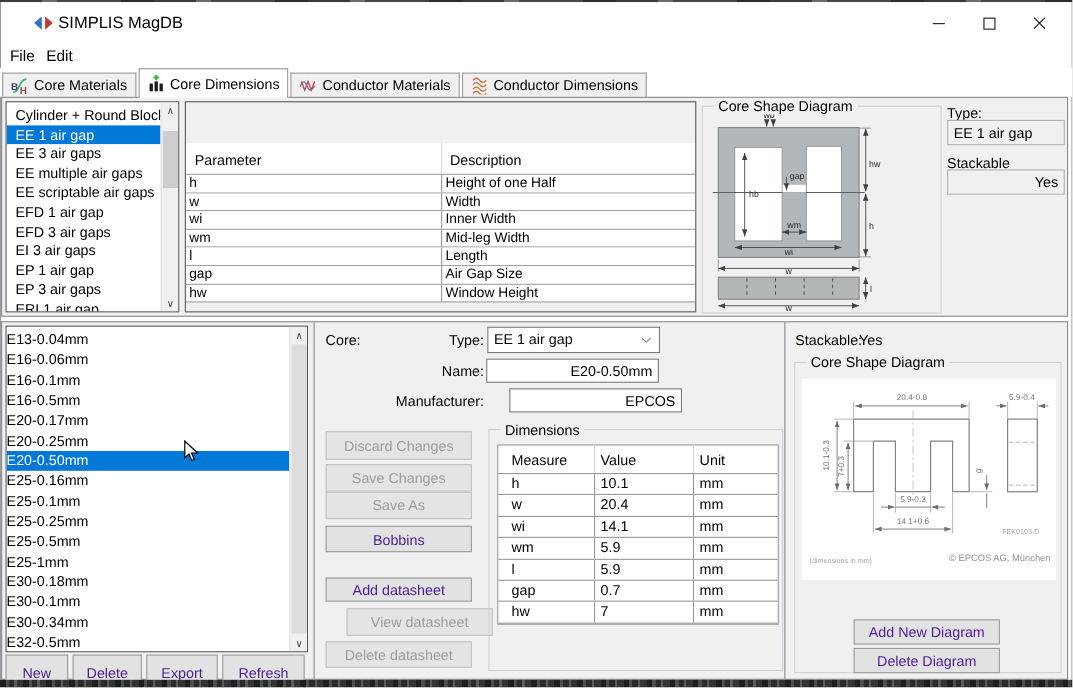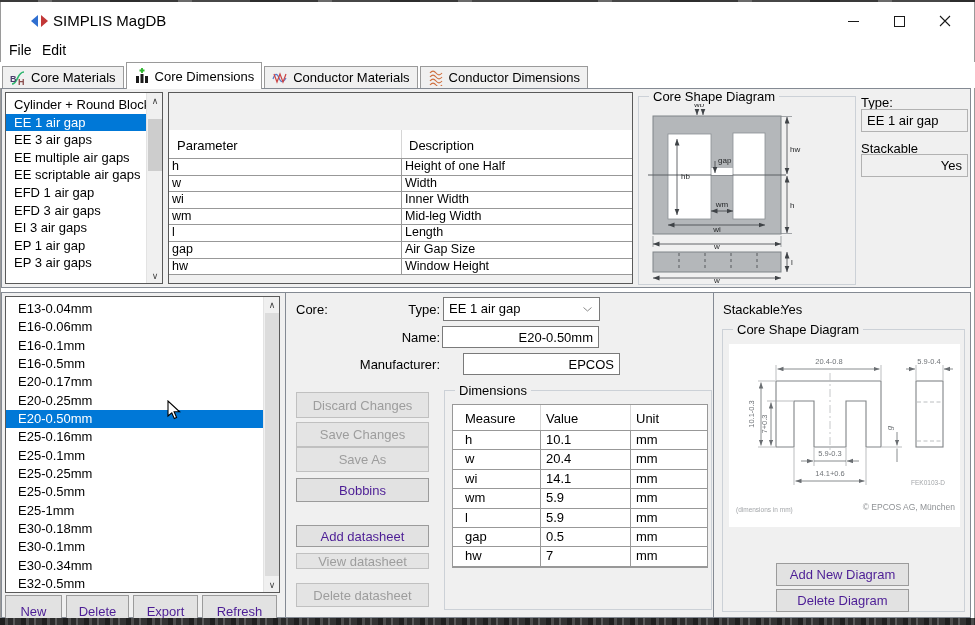--- a/index.html
+++ b/index.html
@@ -32,21 +32,21 @@
 
 .panel { position: absolute; background: #f0f0f0; border: 1px solid #848a93; }
 #panel-top { left: 1px; top: 88px; width: 970px; height: 200px; }
 #panel-bottom { left: 1px; top: 292px; width: 970px; height: 326px; }
 
 .listbox { position: absolute; background: #fff; border: 1px solid #595959; overflow: hidden; }
 #type-list { left: 3px; top: 3px; width: 158px; height: 192px; }
 #core-list { left: 3px; top: 3px; width: 275px; height: 297px; }
 .items { position: absolute; inset: 0; padding-top: 3px; }
 #type-list .li { height: 17.6px; line-height: 17.6px; padding-left: 8px; white-space: nowrap; overflow: hidden; }
-#core-list .li { height: 18.35px; line-height: 18.35px; padding-left: 12px; white-space: nowrap; }
+#core-list .li { height: 18.35px; line-height: 18.35px; padding-left: 0; white-space: nowrap; }
 .li.selected { background: #0078d7; color: #fff; }
 
 .sb { position: absolute; right: 0; top: 0; bottom: 0; width: 16px; background: #f0f0f0; border-left: 1px solid #e3e3e3; }
 .sb-btn { position: absolute; left: 0; width: 16px; height: 15px; font-size: 9px; color: #444;
   display: flex; align-items: center; justify-content: center; }
 .sb-btn.sb-down { bottom: 0; }
 .sb-thumb { position: absolute; left: 1px; width: 14px; background: #cdcdcd; }
 
 .ptable { position: absolute; left: 166px; top: 3px; width: 465px; height: 192px;
   background: #f0f0f0; border: 1px solid #595959; overflow: hidden; }
@@ -174,20 +174,21 @@
       <div class="li">Cylinder + Round Block</div>
           <div class="li selected">EE 1 air gap</div>
           <div class="li">EE 3 air gaps</div>
           <div class="li">EE multiple air gaps</div>
           <div class="li">EE scriptable air gaps</div>
           <div class="li">EFD 1 air gap</div>
           <div class="li">EFD 3 air gaps</div>
           <div class="li">EI 3 air gaps</div>
           <div class="li">EP 1 air gap</div>
           <div class="li">EP 3 air gaps</div>
+          <div class="li">ERI 1 air gap</div>
         </div>
       <div class="sb">
         <div class="sb-btn" style="top:0">∧</div>
         <div class="sb-thumb" style="top:26px;height:52px"></div>
         <div class="sb-btn sb-down">∨</div>
       </div>
     </div>
 
     <div class="ptable">
       <div class="pt-head">
@@ -339,21 +340,21 @@
     <div id="primary-btns">
 
     <button class="btn form-btn disabled" style="top: 99px; height: 26px;">Discard Changes</button>
         <button class="btn form-btn disabled" style="top: 129px; height: 25px;">Save Changes</button>
         <button class="btn form-btn disabled" style="top: 154px; height: 25px;">Save As</button>
         <button class="btn form-btn" style="top: 185px; height: 24px;">Bobbins</button>
       </div>
     <div id="datasheet-btns">
 
     <button class="btn form-btn" style="top: 232px; height: 22px;">Add datasheet</button>
-        <button class="btn form-btn disabled" style="top: 260px; height: 16px;">View datasheet</button>
+        <button class="btn form-btn disabled" style="top: 260px; height: 25px; margin-left: 19px;">View datasheet</button>
         <button class="btn form-btn disabled" style="top: 290px; height: 24px;">Delete datasheet</button>
       </div>
 
     <div class="groupbox" id="dims-group">
       <span class="gb-label">Dimensions</span>
       <div class="dtable">
         <div class="dt-head">
           <span class="dc0">Measure</span>
           <span class="dc1">Value</span>
           <span class="dc2">Unit</span>
@@ -385,21 +386,21 @@
             </div>
 
             <div class="dt-row">
               <span class="dc0">l</span>
               <span class="dc1">5.9</span>
               <span class="dc2">mm</span>
             </div>
 
             <div class="dt-row">
               <span class="dc0">gap</span>
-              <span class="dc1">0.5</span>
+              <span class="dc1">0.7</span>
               <span class="dc2">mm</span>
             </div>
 
             <div class="dt-row">
               <span class="dc0">hw</span>
               <span class="dc1">7</span>
               <span class="dc2">mm</span>
             </div>
           </div>
       </div>

